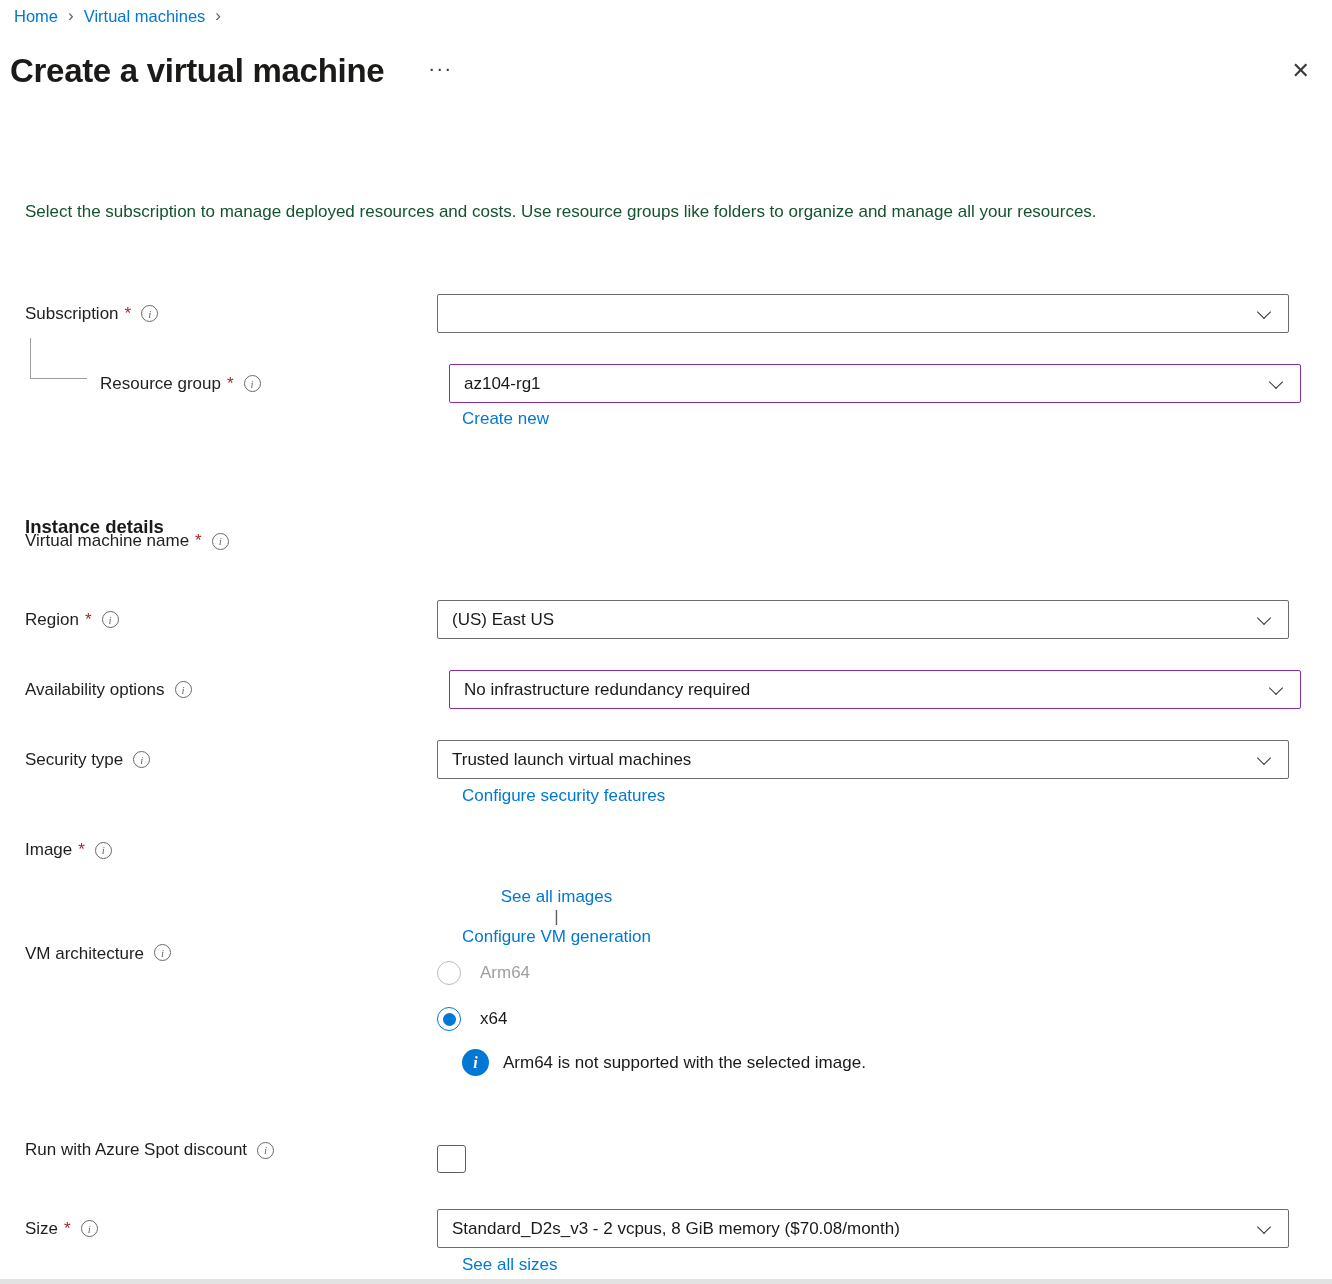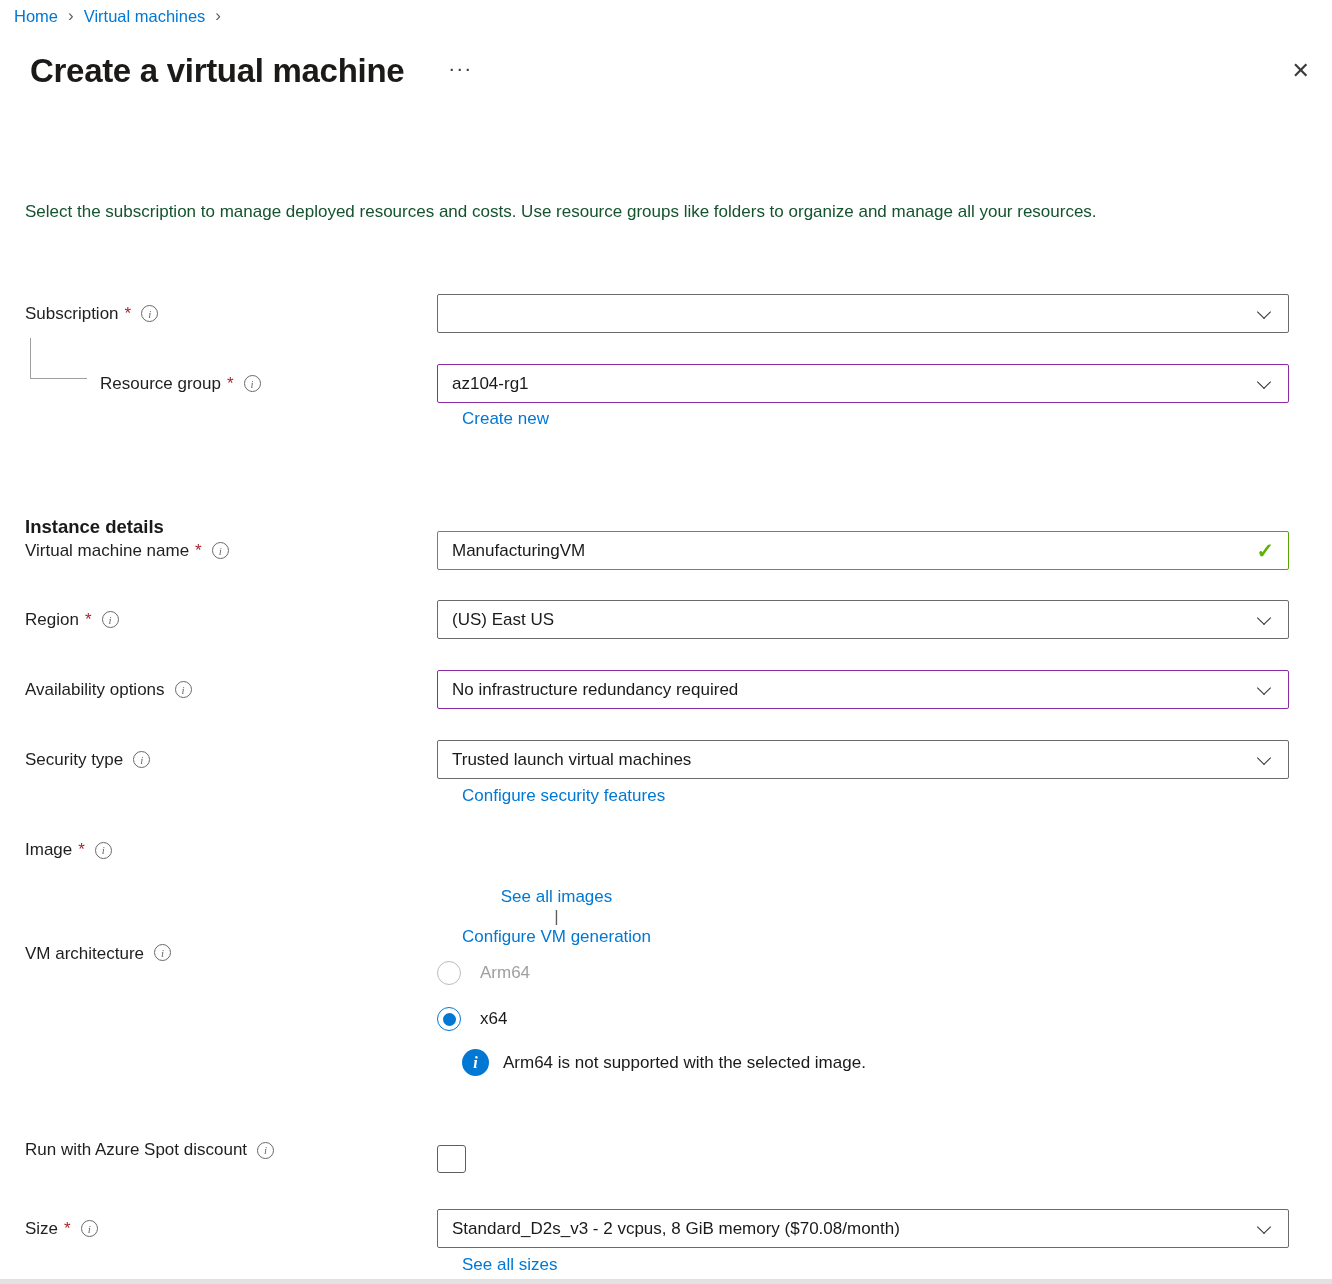--- a/index.html
+++ b/index.html
@@ -13,21 +13,21 @@
   }
   .abs { position:absolute; }
 
   
   .breadcrumb { top:6px; left:14px; font-size:16.5px; display:flex; align-items:center; }
   .breadcrumb a { color:#0078d4; text-decoration:none; cursor:pointer; }
   .crumb-sep { color:#605e5c; margin:0 10px; font-size:17px; }
 
   
   .title-row { top:52px; left:0; width:1332px; padding:0 22px 0 10px; display:flex; align-items:center; }
-  .page-title { font-size:33px; font-weight:700; color:#1b1a19; letter-spacing:-0.3px;margin-left:20px; }
+  .page-title { font-size:33px; font-weight:700; color:#1b1a19; letter-spacing:-0.3px; }
   .more-btn { margin-left:44px; margin-top:-6px; color:#3b3a39; font-size:21px; letter-spacing:1px; cursor:pointer; background:none; border:none; font-family:inherit; }
   .close-btn { margin-left:auto; color:#3b3a39; font-size:22px; cursor:pointer; background:none; border:none; font-family:inherit; line-height:1; }
 
   
   .intro { top:196px; left:25px; width:1268px; font-size:17px; line-height:31px; color:#14532d; }
 
   
   .form-row { left:0; width:1332px; display:flex; }
   .label-col { width:437px; padding-left:25px; display:flex; align-items:center; }
   .label-col.indent { padding-left:100px; }
@@ -40,21 +40,21 @@
     font-size:11px; margin-left:10px; cursor:default;
     font-family:"Liberation Serif", serif; font-style:italic; flex:none;
   }
 
   .control {
     position:relative; width:852px; height:39px;
     border:1px solid #6b6b6b; border-radius:2px; background:#fff;
     display:flex; align-items:center;
     padding:0 46px 0 14px; font-size:17px; color:#1b1a19; cursor:pointer;
   }
-  .control.purple { border-color:#8a2da5; }
+  .control.purple { border-color:#8a2da5;margin-left:12px; }
   .control.green  { border-color:#57a300; }
   .ctl-value { white-space:nowrap; overflow:hidden; text-overflow:ellipsis; }
   .chev {
     position:absolute; right:19px; top:12px; width:10px; height:10px;
     border-right:1.6px solid #323130; border-bottom:1.6px solid #323130;
     transform:rotate(45deg);
   }
   .valid-check { position:absolute; right:14px; color:#5db300; font-size:21px; font-weight:700; }
 
   .connector {
@@ -141,24 +141,20 @@
 
 <a class="abs link" style="top:409px; left:462px">Create new</a>
 
 <h2 class="abs section-heading">Instance details</h2>
 
 <div class="abs form-row" style="top:531px">
   <div class="label-col">
     <span class="lbl">Virtual machine name</span>
     <span class="req">*</span>
     <span class="info-i">i</span>
-  </div>
-  <div class="control green" style="cursor:text">
-    <span class="ctl-value">ManufacturingVM</span>
-    <span class="valid-check">✓</span>
   </div>
 </div>
 
 <div class="abs form-row" style="top:600px">
   <div class="label-col">
     <span class="lbl">Region</span>
     <span class="req">*</span>
     <span class="info-i">i</span>
   </div>
   <div class="control">

